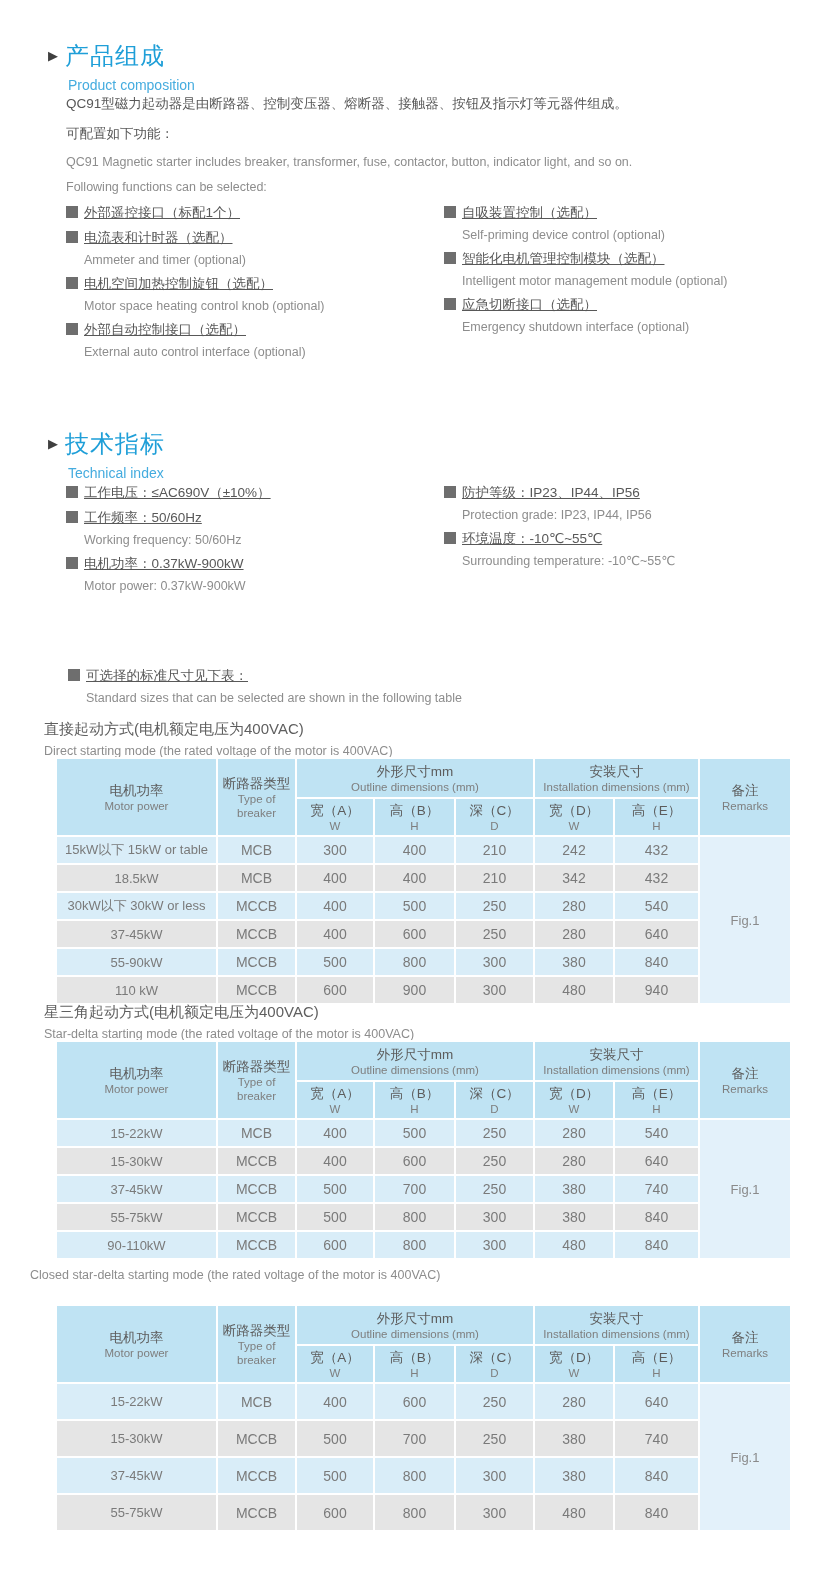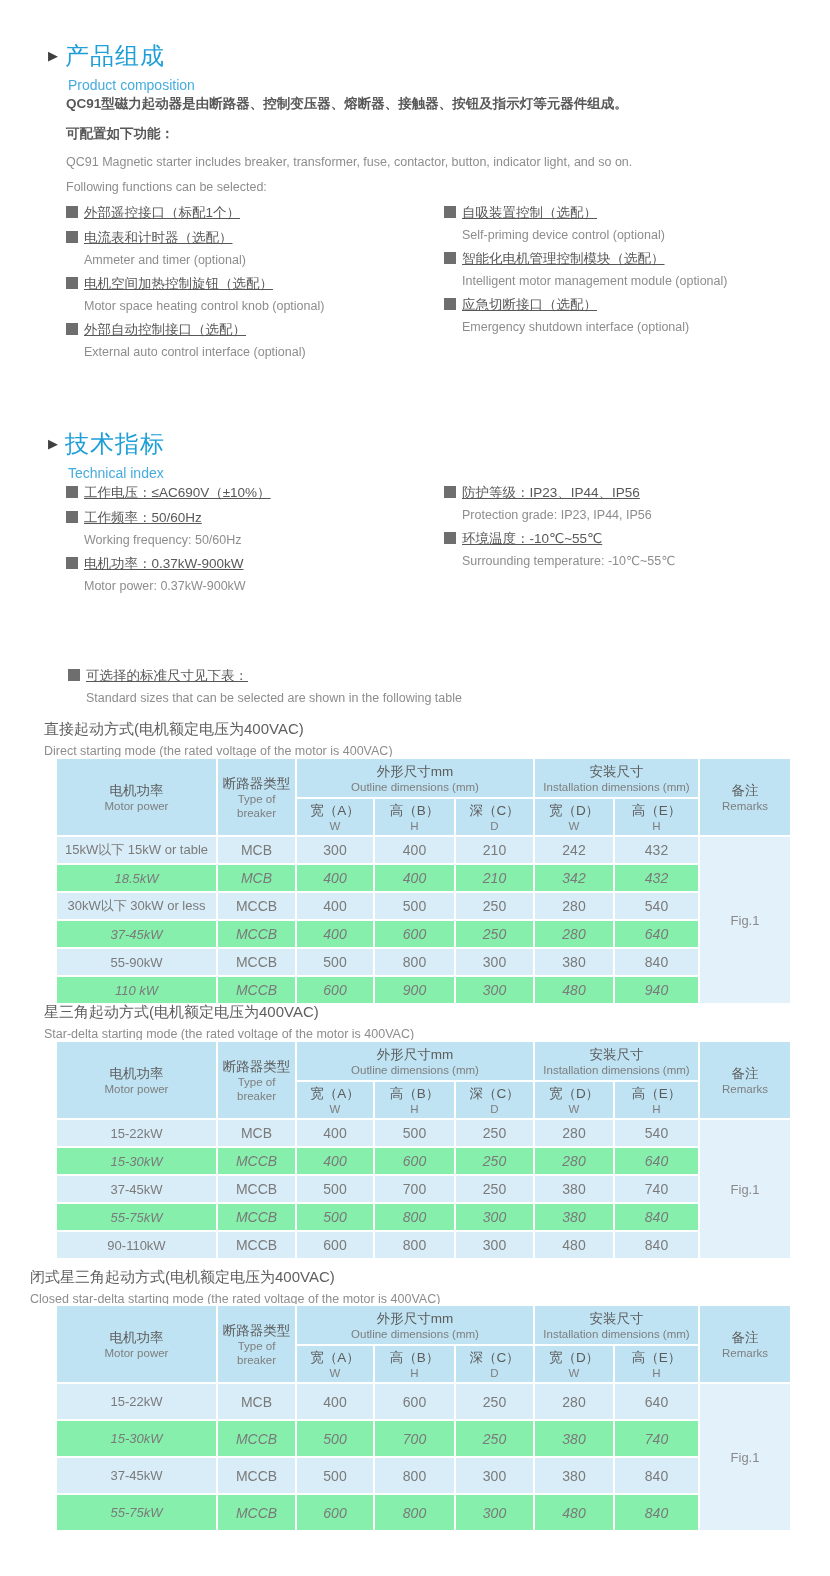--- a/index.html
+++ b/index.html
@@ -7,21 +7,21 @@
         font-family:"Liberation Sans","DejaVu Sans",sans-serif;}
   .abs{position:absolute;}
 
   
   .sec-head .trow{display:flex;align-items:center;}
   .marker{color:#3f3f3f;font-size:13px;margin-right:7px;transform:translateY(-1px);}
   .sec-title{font-size:24px;color:#1f9fd8;letter-spacing:1px;}
   .sec-sub{font-size:14px;color:#45acdf;margin-top:5px;margin-left:20px;}
 
   
-  .para-zh{font-size:13.5px;color:#585858;line-height:19px;margin:0 0 11px 0;font-weight:bold;}
+  .para-zh{font-size:13.5px;color:#585858;line-height:19px;margin:0 0 11px 0;}
   .para-en{font-size:12.5px;color:#8d8d8d;line-height:17px;margin:0 0 8px 0;}
 
   
   .list-item{position:relative;padding-left:18px;margin-bottom:6px;}
   .sq{position:absolute;left:0;top:3px;width:12px;height:12px;background:#6e6e6e;}
   .item-zh{font-size:13.5px;color:#585858;line-height:19px;margin-bottom:5px;text-decoration:underline;}
   .item-en{font-size:12.5px;color:#8d8d8d;line-height:16px;margin-bottom:6px;}
 
   
   .cap-zh{font-size:15px;color:#5f5f5f;margin-bottom:5px;}
@@ -29,21 +29,21 @@
 
   
   .dim-table{border-collapse:collapse;table-layout:fixed;}
   .dim-table td{border:2px solid #ffffff;padding:0;text-align:center;vertical-align:middle;}
   .hdr{background:#bfe3f3;}
   .hzh{font-size:13.5px;color:#5c5c5c;line-height:17px;}
   .hen{font-size:11.5px;color:#7e7e7e;line-height:14px;}
   .dim-table thead tr:first-child td{height:38px;}
   .dim-table thead tr:last-child td.sub{height:36px;}
   .drow td{background:#d9edf8;}
-  .drow.alt td{background:#86efac;font-style:italic;}
+  .drow.alt td{background:#e5e5e5;}
   td.data{font-size:14px;color:#7a7a7a;}
   td.data.c0{font-size:13px;}
   .dim-table td.remark{background:#e3f1fa !important;font-size:13px;color:#8a8a8a;}
   .t1 tbody td,.t2 tbody td{height:26px;}
   .t3 tbody td{height:35px;}
 </style>
 </head>
 <body>
 
 <div class="page">
@@ -376,21 +376,20 @@
             <td class="data">800</td>
             <td class="data">300</td>
             <td class="data">480</td>
             <td class="data">840</td>
           </tr>
         </tbody>
       </table>
     </div>
 
   <div class="abs" style="left:30px;top:1268px;">
-    <div class="cap-zh">闭式星三角起动方式(电机额定电压为400VAC)</div>
     <div class="cap-en">Closed star-delta starting mode (the rated voltage of the motor is 400VAC)</div>
   </div>
   <div class="abs" id="table3" style="left:55px;top:1304px;">
       <table class="dim-table t3">
         <colgroup>
           <col style="width: 161px;">
           <col style="width: 79px;">
           <col style="width: 78px;">
           <col style="width: 81px;">
           <col style="width: 79px;">

